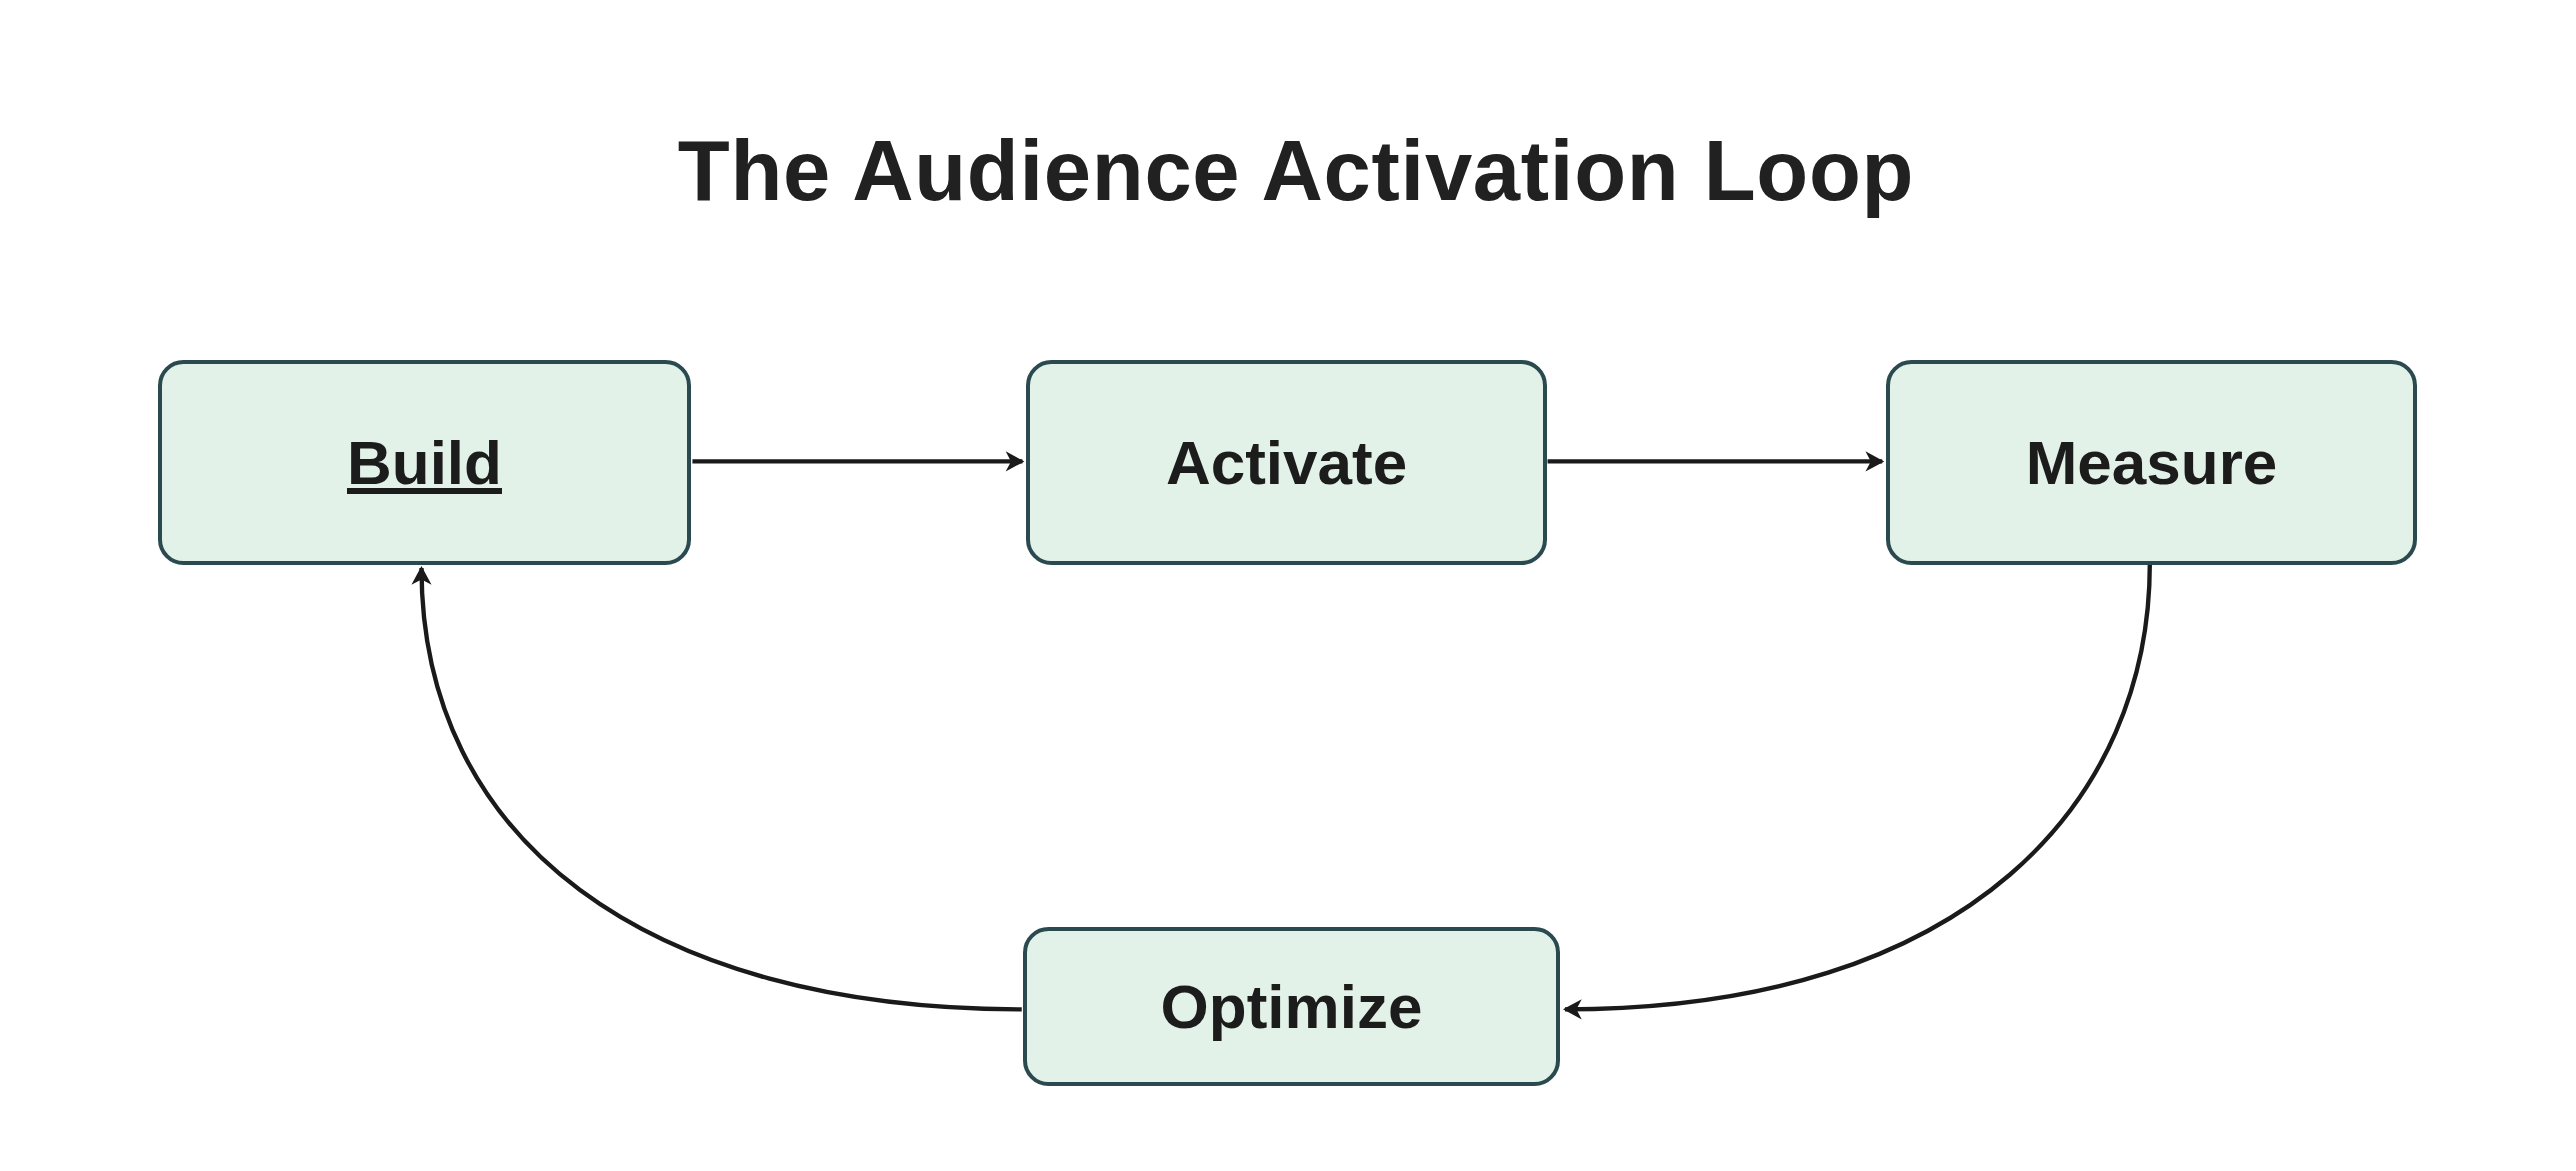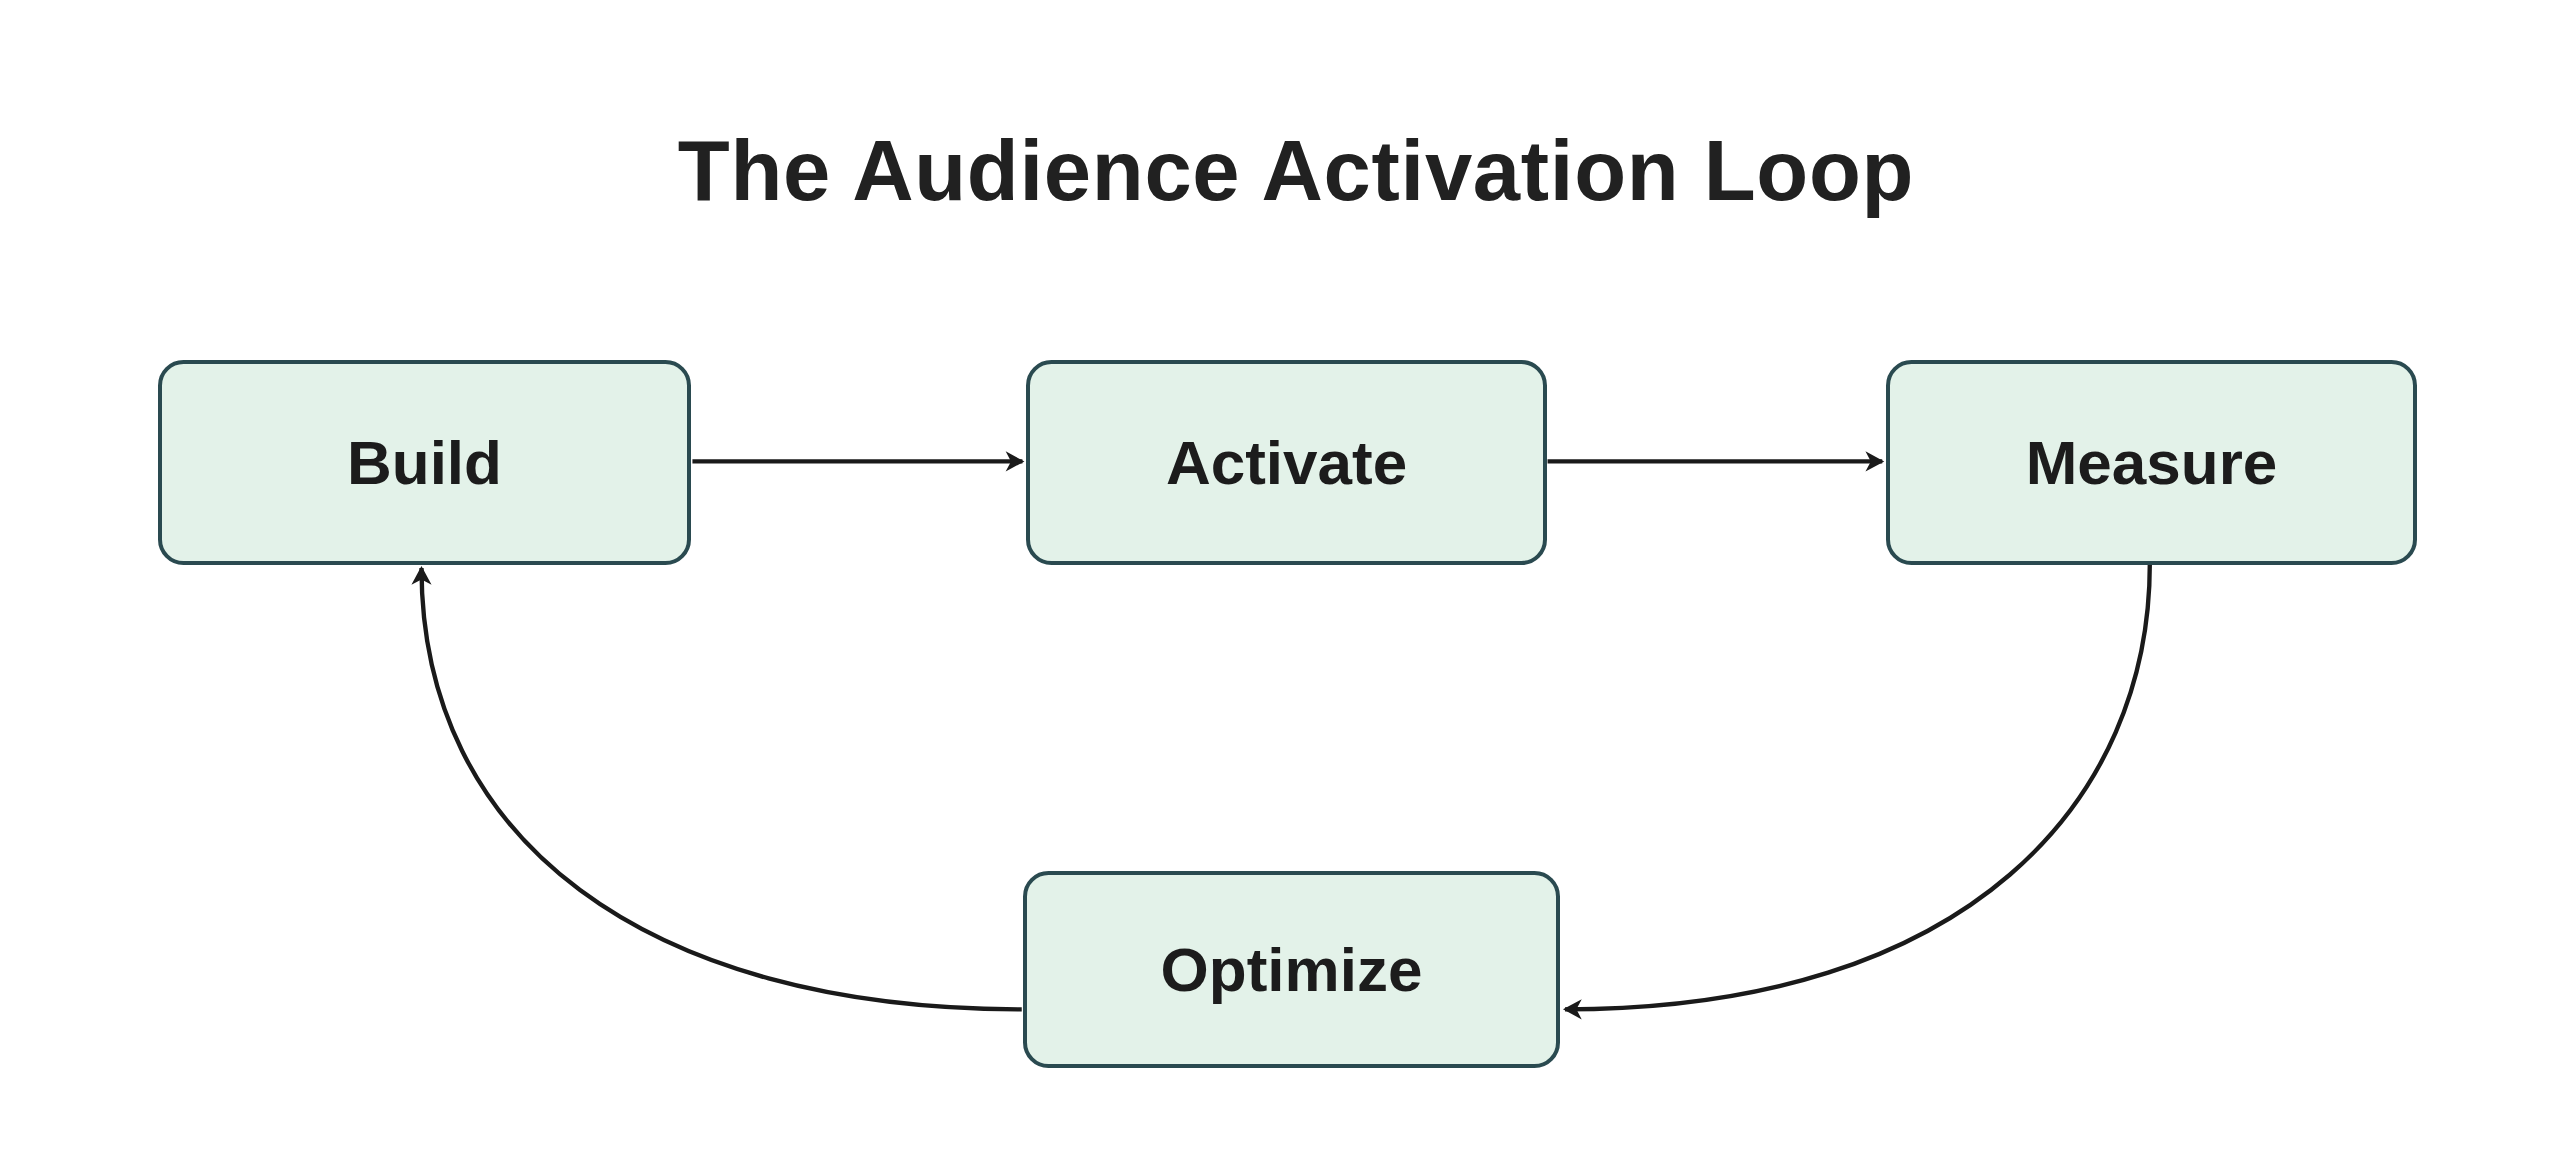--- a/index.html
+++ b/index.html
@@ -42,24 +42,24 @@
     background: #e3f2e9;
     border: 4.7px solid #2a4a50;
     border-radius: 25.5px;
     display: flex;
     align-items: center;
     justify-content: center;
     font-size: 62px;
     font-weight: 700;
     color: #1c1c1c;
   }
-  .node-build    { left: 158px;  top: 360px;  width: 533px; height: 205px; }
+  .node-build    { left: 158px;  top: 360px;  width: 533px; height: 205px; text-decoration: underline; }
   .node-activate { left: 1026px; top: 360px;  width: 521px; height: 205px; }
   .node-measure  { left: 1886px; top: 360px;  width: 531px; height: 205px; }
-  .node-optimize { left: 1023px; top: 871px; width: 537px; height: 197px; }
+  .node-optimize { left: 1023px; top: 927px; width: 537px; height: 159px; }
 </style>
 </head>
 <body>
 
 <div class="canvas">
 
   <h1 class="title">The Audience Activation Loop</h1>
 
   <svg class="edges" viewBox="0 0 3840 1746" xmlns="http://www.w3.org/2000/svg">
     <defs>

